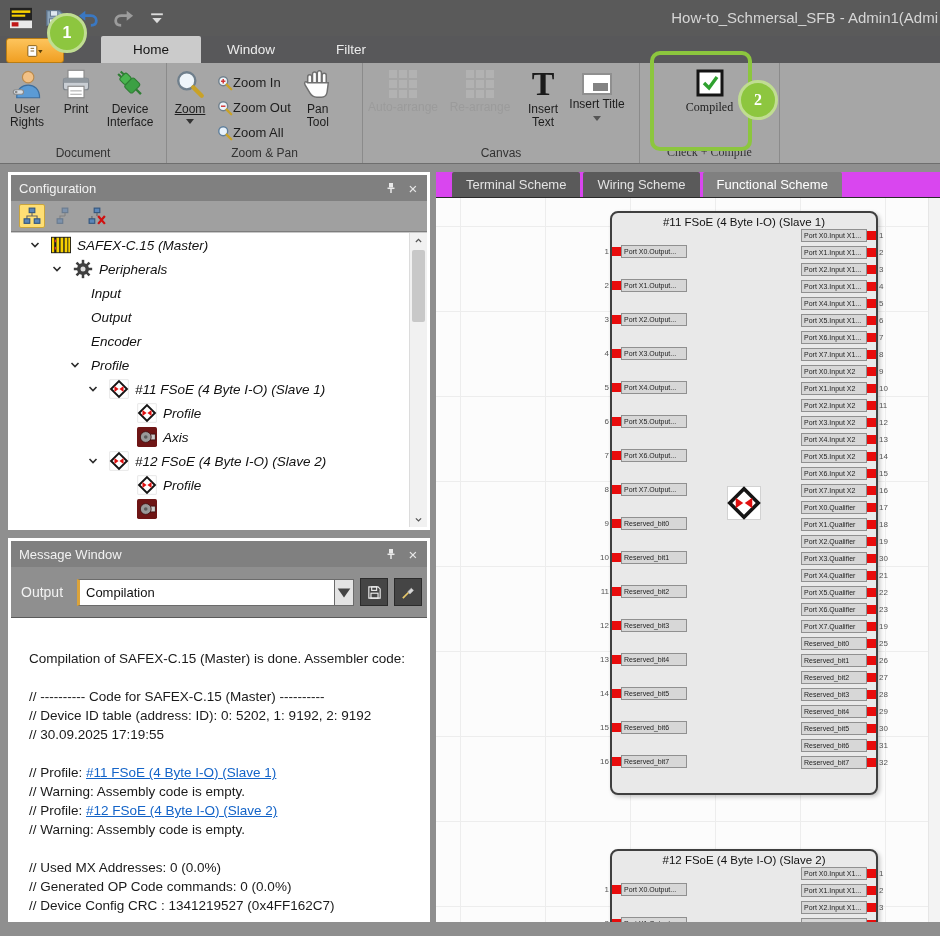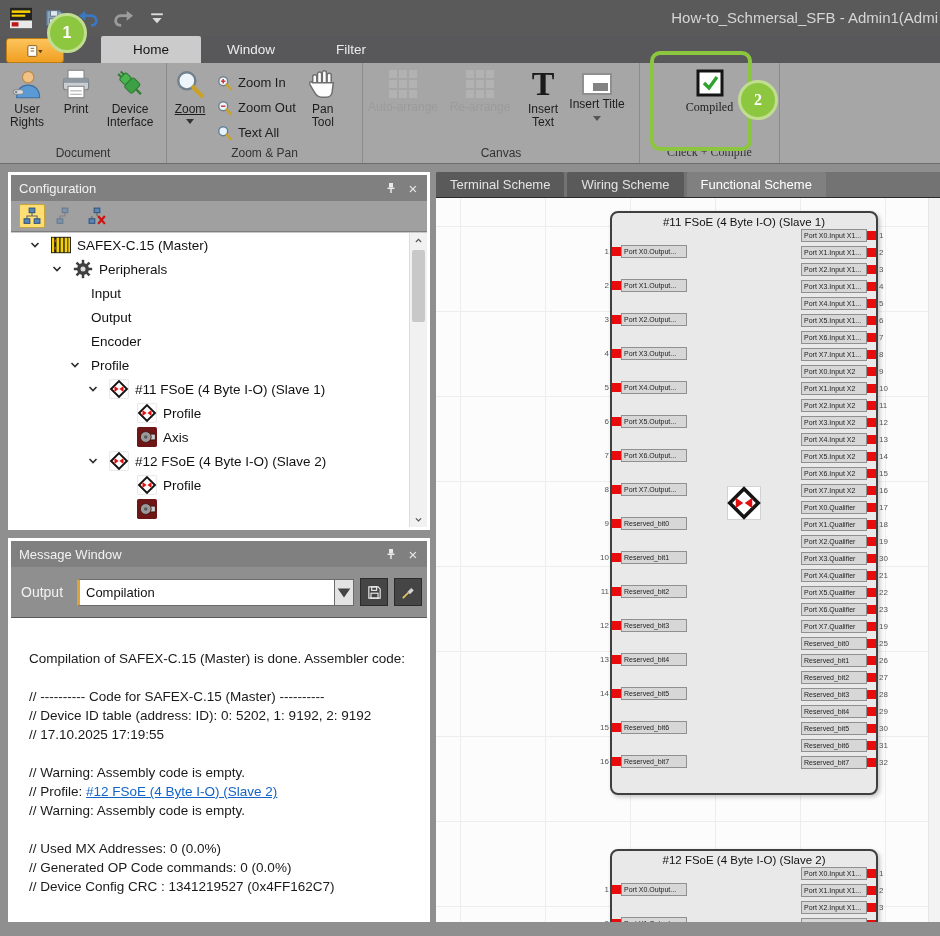--- a/index.html
+++ b/index.html
@@ -27,21 +27,21 @@
   .rgroup{position:relative;display:flex;flex-direction:column;border-right:1px solid #8b8b8b;box-sizing:border-box;}
   .rbody{flex:1;display:flex;align-items:flex-start;}
   .rlabel{text-align:center;font-size:12px;color:#333;padding:0 0 3px;}
   .rbtn{display:flex;flex-direction:column;align-items:center;padding-top:5px;gap:3px;font-size:12px;line-height:13px;text-align:center;color:#1d1d1d;}
   .rbtn.disabled{color:#9b9b9b;}
   .icon32{width:32px;height:32px;}
   .icon32 svg,.icon16 svg,.icon30 svg{width:100%;height:100%;display:block;}
   .icon30{width:30px;height:30px;}
   .icon16{width:16px;height:16px;}
   .rstack{display:flex;flex-direction:column;padding-top:7px;margin-left:4px;}
-  .rsmall{display:flex;align-items:center;gap:5px;height:25px;font-size:13px;color:#1d1d1d;}
+  .rsmall{display:flex;align-items:center;height:25px;font-size:13px;color:#1d1d1d;}
   .caret{width:0;height:0;border-left:4px solid transparent;border-right:4px solid transparent;border-top:5px solid #333;display:inline-block;}
   .serif-t{font-family:"Liberation Serif",serif;font-size:34px;font-weight:600;color:#1a1a1a;line-height:32px;}
   .grid-icon{display:grid;grid-template-columns:repeat(3,8px);grid-template-rows:repeat(3,8px);gap:2px;margin-top:2px;}
   .grid-icon span{background:#b2b2b2;}
   .title-icon{width:30px;height:22px;border:2px solid #8f8f8f;background:#fff;position:relative;box-sizing:border-box;margin-top:5px;}
   .title-icon span{position:absolute;right:2px;bottom:2px;width:15px;height:8px;background:#838383;}
   .hl-box{position:absolute;left:10px;top:-12px;width:94px;height:92px;border:4px solid #8cc63e;border-radius:10px;pointer-events:none;z-index:30;}
   .step-circle{position:absolute;width:34px;height:34px;border-radius:50%;background:#8dc63f;border:3px solid #c0dd92;color:#fff;font-size:16px;font-weight:bold;display:flex;align-items:center;justify-content:center;z-index:50;}
 
   
@@ -52,21 +52,21 @@
   .ph-close{right:6px;font-size:15px;line-height:15px;}
   .ph-pin svg{width:12px;height:12px;}
 
   .cfg-toolbar{height:30px;background:#a0a0a0;border-bottom:1px solid #7d7d7d;display:flex;align-items:center;gap:8px;padding:0 8px;flex:none;}
   .cfg-tool{width:24px;height:22px;display:flex;align-items:center;justify-content:center;border-radius:2px;}
   .cfg-tool svg{width:18px;height:18px;}
   .cfg-tool.sel{background:#ffdf74;border:1px solid #caa53c;}
   .cfg-tool.dim svg{opacity:.5;}
 
   .tree{flex:1;background:#fff;position:relative;overflow:hidden;border-top:1px solid #c8c8c8;}
-  .trow{display:flex;align-items:center;height:24px;font-size:13.5px;color:#111;white-space:nowrap;}
+  .trow{display:flex;align-items:center;height:24px;font-size:13.5px;color:#111;white-space:nowrap;font-style:italic;}
   .trow[data-ind="0"]{padding-left:18px;}
   .trow[data-ind="1"]{padding-left:40px;}
   .trow[data-ind="2"]{padding-left:58px;}
   .trow[data-ind="3"]{padding-left:76px;}
   .trow[data-ind="4"]{padding-left:104px;}
   .tchev{width:22px;height:12px;flex:none;visibility:hidden;}
   .tchev[data-show="true"]{visibility:visible;}
   .tchev svg{width:12px;height:12px;}
   .ticon{flex:none;width:20px;height:20px;margin-right:6px;}
   .ticon svg{width:100%;height:100%;display:block;}
@@ -82,21 +82,21 @@
   .combo{width:258px;height:27px;background:#fff;border:1px solid #6b6b6b;border-left:3px solid #dba33a;box-sizing:border-box;font-size:13px;color:#111;display:flex;align-items:center;padding-left:6px;}
   .combo-drop{width:19px;height:27px;background:#e3e3e3;border:1px solid #6b6b6b;border-left:none;box-sizing:border-box;display:flex;align-items:center;justify-content:center;}
   .dark-btn{width:26px;height:26px;background:#454545;border:1px solid #2b2b2b;margin-left:6px;display:flex;align-items:center;justify-content:center;flex:none;}
   .dark-btn svg{width:17px;height:17px;}
   .msg-body{flex:1;background:#fff;border-top:1px solid #5a5a5a;padding:31px 0 0 18px;overflow:hidden;}
   .msg-line{min-height:19px;line-height:19px;font-size:13.5px;color:#1a1a1a;white-space:nowrap;}
   .msg-link{color:#1464c8;text-decoration:underline;cursor:pointer;}
 
   
   .right-pane{position:absolute;left:436px;top:172px;width:504px;height:764px;}
-  .scheme-tabbar{height:25px;background:#737373;display:flex;align-items:flex-end;gap:3px;padding-left:0;}
+  .scheme-tabbar{height:25px;background:#d946ef;display:flex;align-items:flex-end;gap:3px;padding-left:16px;}
   .scheme-tab{height:25px;padding:0 14px;display:flex;align-items:center;font-size:13px;color:#e3e3e3;background:#5a5a5a;border-radius:2px 2px 0 0;}
   .scheme-tab[data-active="true"]{background:#808080;color:#fff;}
   .canvas{position:relative;width:504px;height:739px;background:#fcfcfc;overflow:hidden;border-top:1px solid #2a2a2a;
     background-image:repeating-linear-gradient(to right,#ededed 0 1px,transparent 1px 85px),
                      repeating-linear-gradient(to bottom,#ededed 0 1px,transparent 1px 85px);
     background-position:24px 28px;}
   .canvas-scroll{position:absolute;right:0;top:0;bottom:0;width:11px;background:#f3f3f3;border-left:1px solid #e6e6e6;}
   .fblock{position:absolute;width:268px;height:584px;background:#e9e9e9;border:2px solid #3f3f3f;border-radius:8px;box-sizing:border-box;box-shadow:2px 2px 4px rgba(0,0,0,.22);}
   .fblock-title{margin-top:3px;text-align:center;font-size:11.5px;color:#111;}
   .lports{position:absolute;left:-17px;top:21px;}
@@ -256,21 +256,21 @@
               </span>
             <span>Zoom Out</span>
           </div>
           <div class="rsmall">
             <span class="icon16" data-icon="zoomall">
                 <svg viewBox="0 0 18 18">
                   <circle cx="7" cy="7" r="5" fill="#e8f2fa" stroke="#5f7f9c" stroke-width="1.6"></circle>
                   <line x1="10.8" y1="10.8" x2="16" y2="16" stroke="#c9a227" stroke-width="2.6" stroke-linecap="round"></line>
                 </svg>
               </span>
-            <span>Text All</span>
+            <span>Zoom All</span>
           </div>
         </div>
         <div class="rbtn" style="width:46px;margin-left:4px;">
           <span class="icon32" data-icon="pan">
               <svg viewBox="0 0 28 28">
                 <g fill="#fdfdfd" stroke="#6f6f6f" stroke-width="1.3">
                   <rect x="5" y="6" width="3.6" height="11" rx="1.8"></rect>
                   <rect x="9.2" y="3.5" width="3.6" height="13" rx="1.8"></rect>
                   <rect x="13.4" y="2.5" width="3.6" height="14" rx="1.8"></rect>
                   <rect x="17.6" y="4.5" width="3.6" height="12" rx="1.8"></rect>
@@ -585,22 +585,23 @@
             <path d="M11 11 L16 6 L19 9 L14 14 Z" fill="#d9d9d9" stroke="#bdbdbd"></path>
           </svg>
         </span>
     </div>
     <div class="msg-body">
 
     <div class="msg-line"><span>Compilation of SAFEX-C.15 (Master) is done. Assembler code:</span><a class="msg-link"></a></div>
         <div class="msg-line"><span></span><a class="msg-link"></a></div>
         <div class="msg-line"><span>// ---------- Code for SAFEX-C.15 (Master) ----------</span><a class="msg-link"></a></div>
         <div class="msg-line"><span>// Device ID table (address: ID): 0: 5202, 1: 9192, 2: 9192</span><a class="msg-link"></a></div>
-        <div class="msg-line"><span>// 17.10.2025 17:19:55</span><a class="msg-link"></a></div>
+        <div class="msg-line"><span>// 30.09.2025 17:19:55</span><a class="msg-link"></a></div>
         <div class="msg-line"><span></span><a class="msg-link"></a></div>
+        <div class="msg-line"><span>// Profile: </span><a class="msg-link">#11 FSoE (4 Byte I-O) (Slave 1)</a></div>
         <div class="msg-line"><span>// Warning: Assembly code is empty.</span><a class="msg-link"></a></div>
         <div class="msg-line"><span>// Profile: </span><a class="msg-link">#12 FSoE (4 Byte I-O) (Slave 2)</a></div>
         <div class="msg-line"><span>// Warning: Assembly code is empty.</span><a class="msg-link"></a></div>
         <div class="msg-line"><span></span><a class="msg-link"></a></div>
         <div class="msg-line"><span>// Used MX Addresses: 0 (0.0%)</span><a class="msg-link"></a></div>
         <div class="msg-line"><span>// Generated OP Code commands: 0 (0.0%)</span><a class="msg-link"></a></div>
         <div class="msg-line"><span>// Device Config CRC : 1341219527 (0x4FF162C7)</span><a class="msg-link"></a></div>
       </div>
   </div>
 

